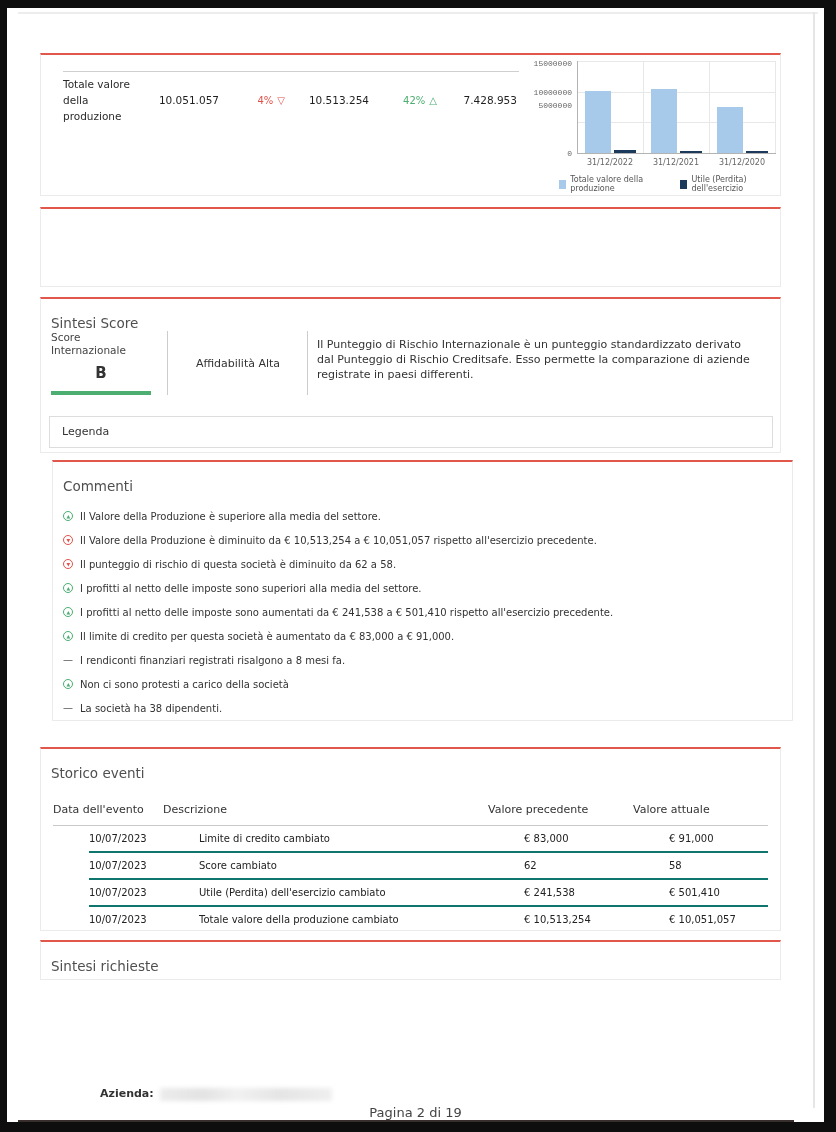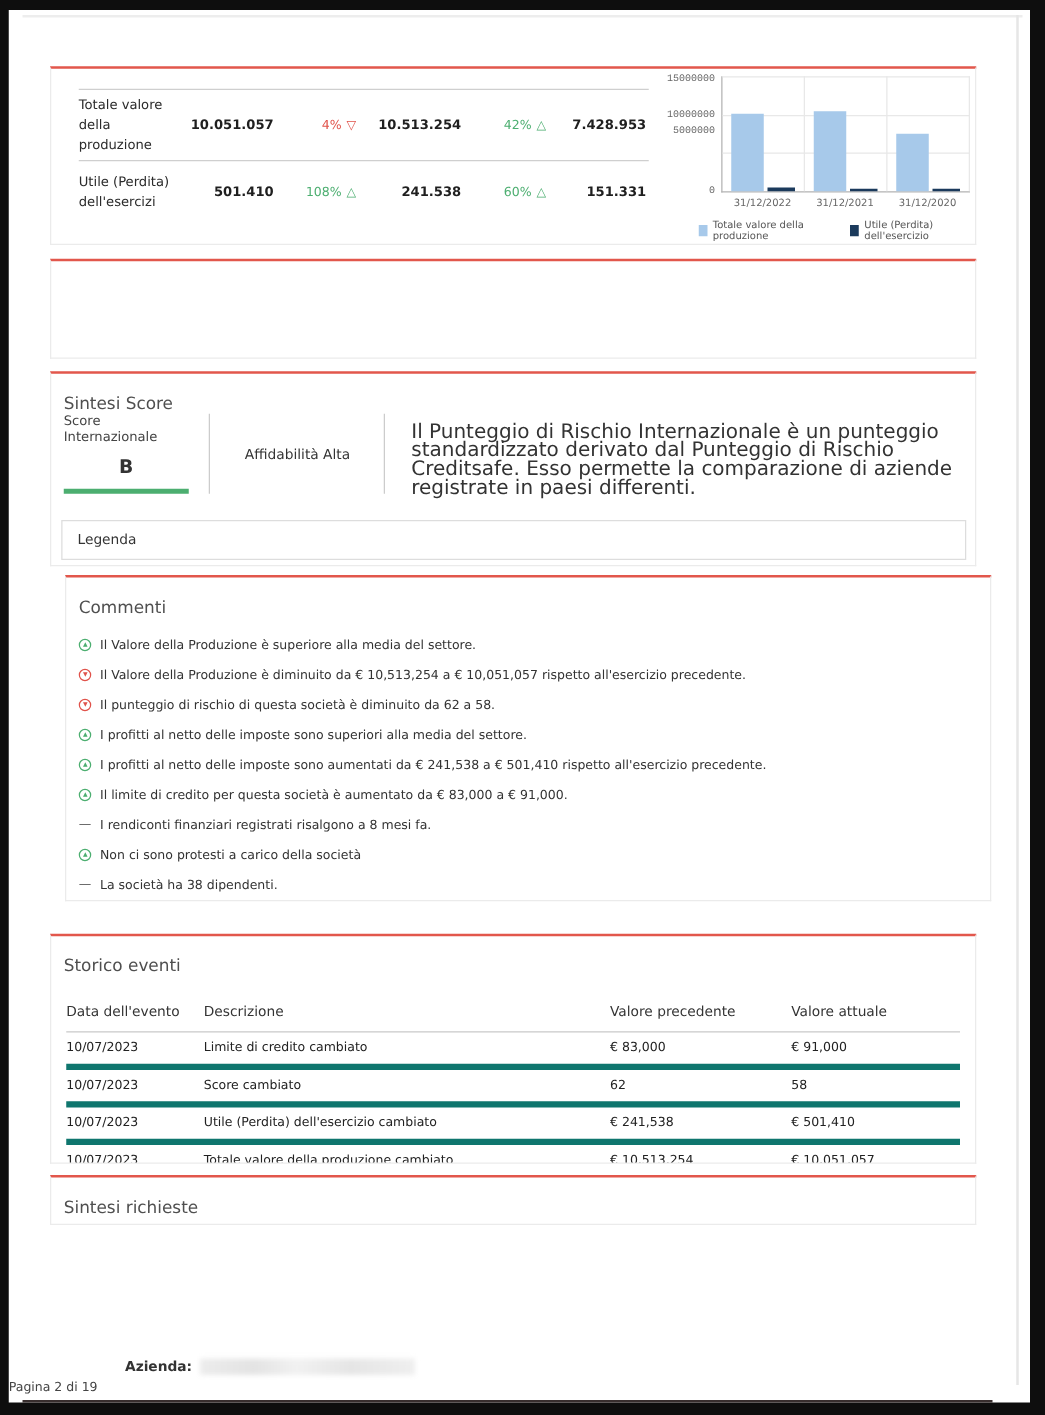--- a/index.html
+++ b/index.html
@@ -26,21 +26,21 @@
 
   .sec-title{font-size:13.5px;color:#4f4f4f;padding:16px 0 0 10px;}
 
   
   .fin{position:absolute;left:22px;top:16px;width:456px;}
   .fin-row{
     display:grid;grid-template-columns:82px 74px 66px 84px 68px 80px;
     border-top:1px solid #cfcfcf;align-items:center;min-height:50px;
   }
   .fin-label{font-size:10.5px;color:#2b2b2b;line-height:16px;padding:4px 0;}
-  .fin-val{font-size:10.5px;font-weight:bold;color:#1f1f1f;text-align:right;}
+  .fin-val{font-size:10.5px;font-weight:normal;color:#1f1f1f;text-align:right;}
   .fin-pct{text-align:right;font-size:10px;white-space:nowrap;}
   .pct-up{color:#4cae70;margin-left:12px;} .pct-down{color:#e0524a;}
   .tri{font-size:10px;margin-left:4px;}
 
   
   .chart{position:absolute;left:492px;top:6px;width:246px;}
   .chart-main{display:flex;font-family:Liberation Mono, monospace;}
   .chart-ylabels{position:relative;width:44px;height:92px;}
   .ytick{position:absolute;right:5px;font-size:8px;color:#666;transform:translateY(-50%);}
   .yt0{top:2px;} .yt1{top:31px;} .yt2{top:44px;} .yt3{top:92px;}
@@ -60,48 +60,48 @@
   .swatch{width:9px;height:9px;display:inline-block;margin-right:4px;}
 
   
   .score-row{position:absolute;top:32px;left:10px;right:8px;height:80px;}
   .score-label{font-size:10.5px;color:#444;line-height:13px;width:105px;}
   .score-value{width:100px;text-align:center;font-size:15px;font-weight:bold;color:#333;margin-top:7px;}
   .score-underline{position:absolute;left:0;top:60px;width:100px;height:4px;background:#4cae70;}
   .vdiv{position:absolute;top:0;height:64px;width:1px;background:#ccc;}
   .vd1{left:116px;} .vd2{left:256px;}
   .rating{position:absolute;left:126px;width:122px;top:26px;text-align:center;font-size:11px;color:#333;}
-  .score-desc{position:absolute;left:278px;top:6px;width:436px;font-size:16px;color:#333;line-height:15px;}
+  .score-desc{position:absolute;left:266px;top:6px;width:436px;font-size:11px;color:#333;line-height:15px;}
   .legenda-box{
     position:absolute;left:8px;top:117px;width:724px;height:32px;border:1px solid #ddd;
     line-height:30px;padding-left:12px;font-size:11px;color:#333;box-sizing:border-box;
   }
 
   
   .comment-list{margin:16px 14px 0 10px;}
   .comment-item{display:flex;gap:7px;align-items:flex-start;margin-bottom:11px;font-size:10px;color:#333;line-height:13px;}
   .cicon{flex:0 0 auto;width:10px;height:10px;border-radius:50%;border:1px solid;display:flex;align-items:center;justify-content:center;font-size:6px;line-height:1;box-sizing:border-box;margin-top:1px;}
   .cicon.up{border-color:#4cae70;color:#4cae70;}
   .cicon.down{border-color:#e0524a;color:#e0524a;}
   .cicon.up::before{content:"▲";transform:scale(.8);}
   .cicon.down::before{content:"▼";transform:scale(.8);}
   .cdash{flex:0 0 auto;width:10px;color:#555;font-size:10px;line-height:11px;text-align:center;}
   .cdash::before{content:"—";}
 
   
   .events-table{margin:14px 12px 0 12px;}
   .ev-header{display:grid;grid-template-columns:110px 325px 145px 1fr;font-size:11px;color:#333;padding:8px 0 9px 0;border-bottom:1px solid #c9c9c9;}
-  .ev-row{display:grid;grid-template-columns:110px 325px 145px 1fr;font-size:10px;color:#222;padding:7px 0;border-bottom:5px solid #0f766e;align-items:center;}
+  .ev-row{display:grid;grid-template-columns:110px 325px 145px 1fr;font-size:10px;color:#222;padding:7px 0;border-bottom:2px solid #0f766e;align-items:center;margin-left:36px;}
 
   
   .footer-company{position:absolute;left:93px;top:1079px;font-size:11px;color:#333;font-weight:bold;}
   .redacted{display:inline-block;width:172px;height:13px;margin-left:6px;vertical-align:middle;
     background:linear-gradient(90deg,#ececec 0%,#e3e3e3 25%,#f1f1f1 45%,#e5e5e5 70%,#efefef 100%);
     filter:blur(2px);}
-  .footer-page{position:absolute;left:0;top:1097px;width:100%;font-size:10px;color:#444;}
+  .footer-page{position:absolute;left:0;top:1097px;width:100%;text-align:center;font-size:13px;color:#444;}
   .footer-line{position:absolute;left:11px;top:1112px;width:776px;height:2px;background:#382e2e;}
 </style>
 </head>
 <body>
 
 <div class="page">
   <div class="top-line"></div>
   <div class="right-line"></div>
 
   <div class="section s1">
@@ -110,32 +110,20 @@
         <div class="fin-label">Totale valore della produzione</div>
         <div class="fin-val">10.051.057</div>
         <div class="fin-pct pct-down">
           <span>4%</span><span class="tri">▽</span>
         </div>
         <div class="fin-val">10.513.254</div>
         <div class="fin-pct pct-up">
           <span>42%</span><span class="tri">△</span>
         </div>
         <div class="fin-val">7.428.953</div>
-      </div>
-      <div class="fin-row">
-        <div class="fin-label">Utile (Perdita) dell'esercizi</div>
-        <div class="fin-val">501.410</div>
-        <div class="fin-pct pct-up">
-          <span>108%</span><span class="tri">△</span>
-        </div>
-        <div class="fin-val">241.538</div>
-        <div class="fin-pct pct-up">
-          <span>60%</span><span class="tri">△</span>
-        </div>
-        <div class="fin-val">151.331</div>
       </div>
     </div>
 
     <div class="chart">
       <div class="chart-main">
         <div class="chart-ylabels">
           <span class="ytick yt0">15000000</span>
           <span class="ytick yt1">10000000</span>
           <span class="ytick yt2">5000000</span>
           <span class="ytick yt3">0</span>

